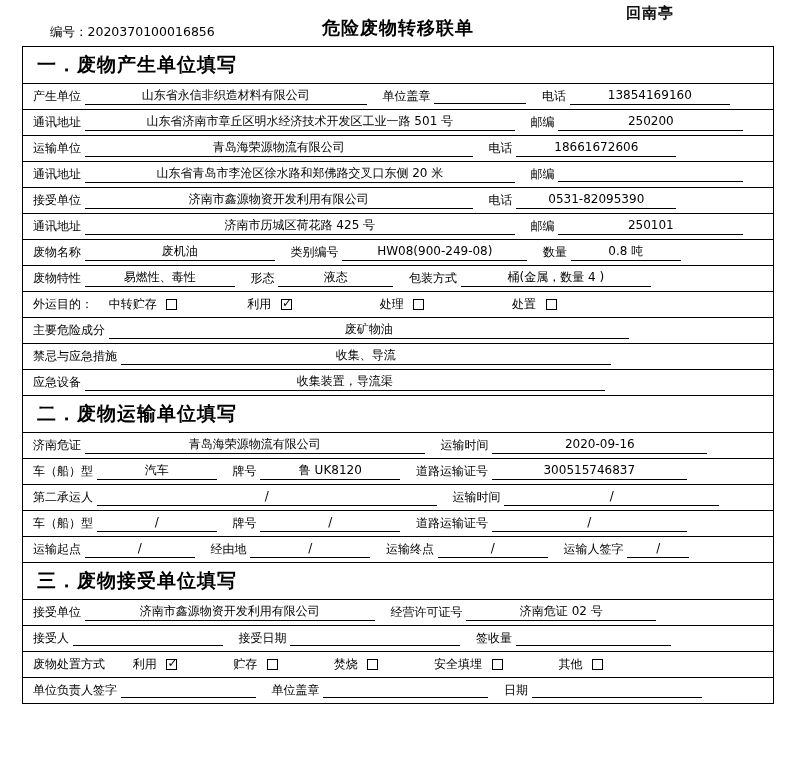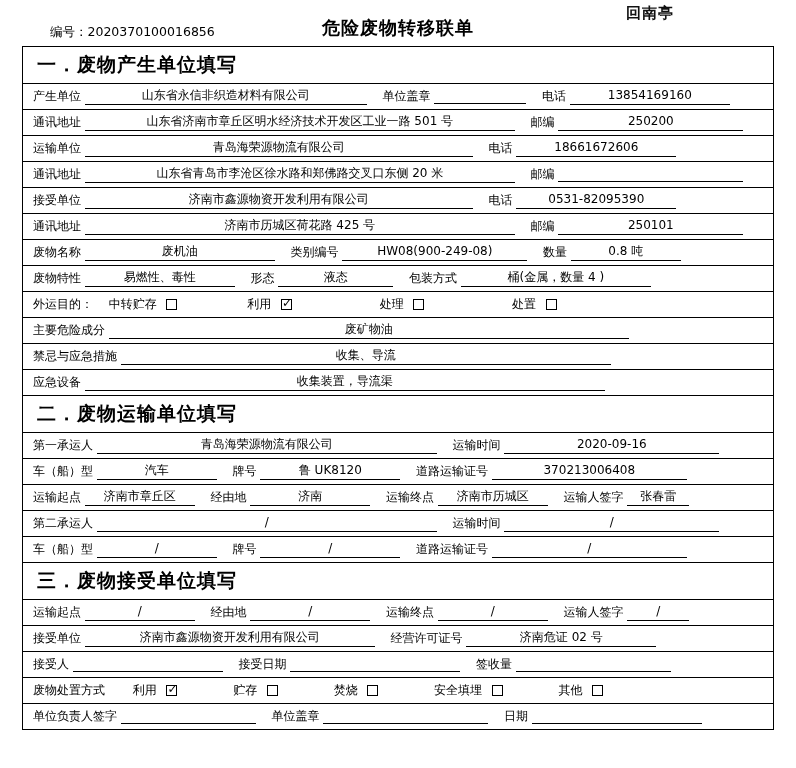--- a/index.html
+++ b/index.html
@@ -274,56 +274,41 @@
     </tr>
 
 
     <tr>
       <td class="sec-head">二．废物运输单位填写</td>
     </tr>
 
 
     <tr>
       <td class="rowcell">
-        <span class="lbl">第一承运人</span>
+        <span class="lbl">济南危证</span>
         <span class="val" style="width:340px">青岛海荣源物流有限公司</span>
         <span class="gap"></span>
         <span class="lbl">运输时间</span>
         <span class="val" style="width:215px">2020-09-16</span>
       </td>
     </tr>
 
     <tr>
       <td class="rowcell">
         <span class="lbl">车（船）型</span>
         <span class="val" style="width:120px">汽车</span>
         <span class="gap"></span>
         <span class="lbl">牌号</span>
         <span class="val" style="width:140px">鲁 UK8120</span>
         <span class="gap"></span>
         <span class="lbl">道路运输证号</span>
-        <span class="val" style="width:195px">370213006408</span>
-      </td>
-    </tr>
-
-    <tr>
-      <td class="rowcell">
-        <span class="lbl">运输起点</span>
-        <span class="val" style="width:110px">济南市章丘区</span>
-        <span class="gap"></span>
-        <span class="lbl">经由地</span>
-        <span class="val" style="width:120px">济南</span>
-        <span class="gap"></span>
-        <span class="lbl">运输终点</span>
-        <span class="val" style="width:110px">济南市历城区</span>
-        <span class="gap"></span>
-        <span class="lbl">运输人签字</span>
-        <span class="val" style="width:62px">张春雷</span>
-      </td>
-    </tr>
+        <span class="val" style="width:195px">300515746837</span>
+      </td>
+    </tr>
+
 
     <tr>
       <td class="rowcell">
         <span class="lbl">第二承运人</span>
         <span class="val" style="width:340px">/</span>
         <span class="gap"></span>
         <span class="lbl">运输时间</span>
         <span class="val" style="width:215px">/</span>
       </td>
     </tr>
@@ -335,37 +320,37 @@
         <span class="gap"></span>
         <span class="lbl">牌号</span>
         <span class="val" style="width:140px">/</span>
         <span class="gap"></span>
         <span class="lbl">道路运输证号</span>
         <span class="val" style="width:195px">/</span>
       </td>
     </tr>
 
     <tr>
-      <td class="sec-head">三．废物接受单位填写</td>
-    </tr>
-
-    <tr>
       <td class="rowcell">
         <span class="lbl">运输起点</span>
         <span class="val" style="width:110px">/</span>
         <span class="gap"></span>
         <span class="lbl">经由地</span>
         <span class="val" style="width:120px">/</span>
         <span class="gap"></span>
         <span class="lbl">运输终点</span>
         <span class="val" style="width:110px">/</span>
         <span class="gap"></span>
         <span class="lbl">运输人签字</span>
         <span class="val" style="width:62px">/</span>
       </td>
+    </tr>
+
+    <tr>
+      <td class="sec-head">三．废物接受单位填写</td>
     </tr>
 
 
     <tr>
       <td class="rowcell">
         <span class="lbl">接受单位</span>
         <span class="val" style="width:290px">济南市鑫源物资开发利用有限公司</span>
         <span class="gap"></span>
         <span class="lbl">经营许可证号</span>
         <span class="val" style="width:190px">济南危证 02 号</span>

